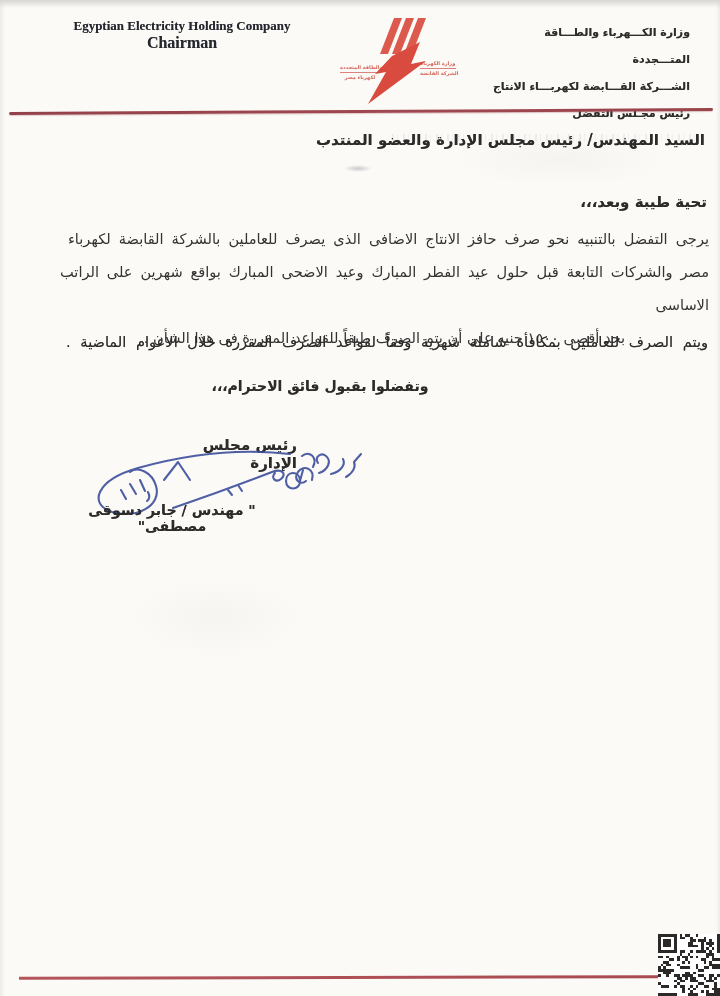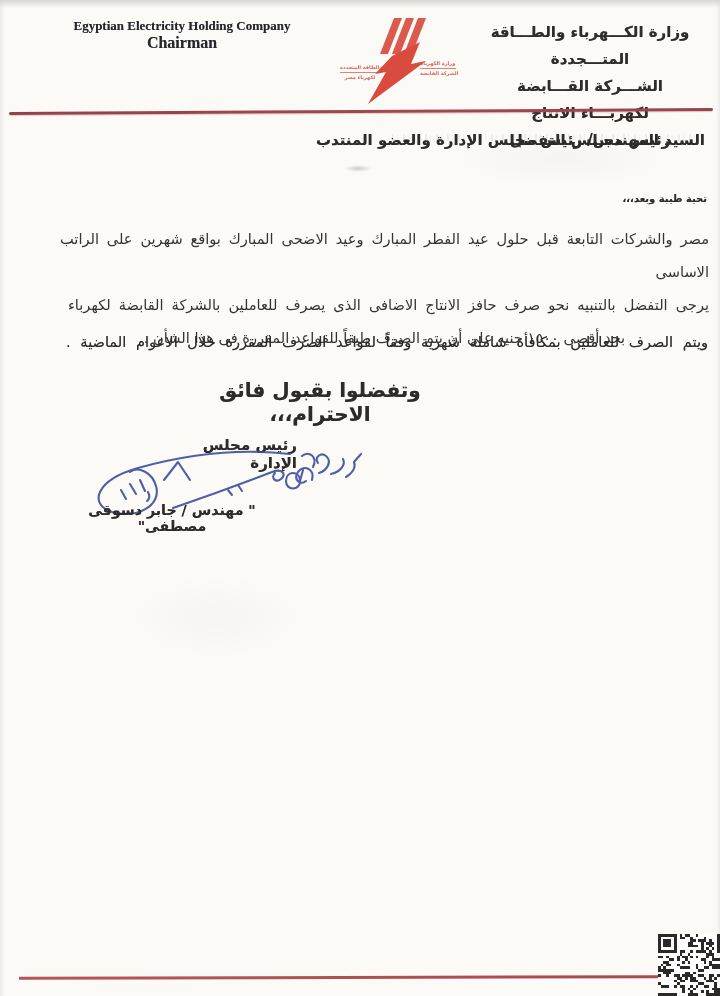--- a/index.html
+++ b/index.html
@@ -16,50 +16,50 @@
       radial-gradient(130px 60px at 30% 62%, rgba(150,145,140,.05), rgba(0,0,0,0) 70%);
   }
   .ar{text-shadow:0 0 .4px rgba(45,44,42,.55)}
   
   .lh-en{position:absolute;left:44px;top:18px;width:276px;text-align:center;
          font-family:"Liberation Serif","DejaVu Serif",serif;font-weight:bold;color:#24272d;
          text-shadow:0 0 .4px rgba(35,38,45,.5)}
   .en1{font-size:15px;letter-spacing:.2px}
   .en2{font-size:13px;margin-top:0}
   .en3{font-size:16px;}
-  .lh-ar{position:absolute;left:490px;top:19px;width:200px;text-align:center;
-         font-weight:bold;font-size:15px;line-height:27px;color:#2e2d2b}
+  .lh-ar{position:absolute;left:490px;top:19px;width:200px;
+         font-weight:bold;font-size:11px;line-height:27px;color:#2e2d2b}
   .logo{position:absolute;left:340px;top:8px;width:116px;height:98px}
   .logo svg{position:absolute;inset:0}
   .logo-txt{position:absolute;font-size:5px;line-height:7px;color:#cf4a3e;font-weight:bold;
             text-align:center;white-space:nowrap;opacity:.85}
   .logo-txt .rule{height:1px;background:#cf4a3e;margin:1px 0;opacity:.8}
   .lt-right{right:0;top:52px;width:36px}
   .lt-left{left:0;top:56px;width:40px}
   
   .divider{position:absolute;top:110px;left:9px;right:7px;height:3.2px;border-radius:2px;
            background:linear-gradient(90deg,#93414a,#a04850 55%,#9a444b);
            transform:rotate(-.33deg);box-shadow:0 1px 1px rgba(150,60,70,.25)}
   .bleed{position:absolute;top:134px;left:392px;width:306px;height:7px;opacity:.45;
          background:repeating-linear-gradient(90deg,rgba(95,95,105,.20) 0 2px,rgba(0,0,0,0) 2px 5px,rgba(95,95,105,.13) 5px 6px,rgba(0,0,0,0) 6px 11px);
          filter:blur(.6px)}
   .smudge{position:absolute;top:165px;left:344px;width:28px;height:7px;filter:blur(.5px);
           background:radial-gradient(closest-side,rgba(80,80,92,.28),rgba(0,0,0,0))}
   .bottom-line{position:absolute;top:976px;left:19px;width:642px;height:2.6px;
                background:linear-gradient(90deg,#b3555b,#a94a50);transform:rotate(-.15deg)}
   
   .addressee{position:absolute;top:131px;right:15px;font-weight:bold;font-size:15px}
-  .greeting{position:absolute;top:193px;right:13px;font-weight:bold;font-size:10px}
+  .greeting{position:absolute;top:193px;right:13px;font-weight:bold;font-size:15px}
   .para{position:absolute;top:222px;right:11px;left:60px;font-size:14.6px;line-height:33px;color:#343332}
   .jl{text-align:justify;text-align-last:justify}
   .l1{padding-left:8px}
   .l3{text-align:center}
   .boldnote{position:absolute;top:333px;right:12px;left:66px;font-weight:normal;font-size:14.6px;
             text-align:justify;text-align-last:justify}
-  .closing{position:absolute;top:378px;left:172px;width:296px;text-align:center;font-weight:bold;font-size:20px}
+  .closing{position:absolute;top:378px;left:172px;width:296px;text-align:center;font-weight:bold;font-size:14px}
   
   .sig-title{position:absolute;top:436px;left:163px;width:134px;text-align:right;font-weight:bold;font-size:15px}
   .sig-svg{position:absolute;left:78px;top:428px;width:300px;height:100px}
   .sig-name{position:absolute;top:502px;left:80px;width:184px;text-align:center;font-weight:bold;font-size:14.2px}
   
   .qr{position:absolute;left:658px;top:934px;width:78px;height:78px}
   .qr svg{width:100%;height:100%}
 </style>
 </head>
 <body>
@@ -102,22 +102,22 @@
 
   <div class="divider"></div>
   <div class="bleed"></div>
   <div class="smudge"></div>
 
   <main dir="rtl">
     <div class="addressee ar">السيد المهندس/ رئيس مجلس الإدارة والعضو المنتدب</div>
     <div class="greeting ar">تحية طيبة وبعد،،،</div>
 
     <div class="para">
+      <div class="jl l1">يرجى التفضل بالتنبيه نحو صرف حافز الانتاج الاضافى الذى يصرف للعاملين بالشركة القابضة لكهرباء</div>
       <div class="jl">مصر والشركات التابعة قبل حلول عيد الفطر المبارك وعيد الاضحى المبارك بواقع شهرين على الراتب الاساسى</div>
-      <div class="jl l1">يرجى التفضل بالتنبيه نحو صرف حافز الانتاج الاضافى الذى يصرف للعاملين بالشركة القابضة لكهرباء</div>
       <div class="l3">بحد أقصى ١٥٠٠ جنيه على أن يتم الصرف طبقاً للقواعد المقررة فى هذا الشأن .</div>
     </div>
 
     <div class="boldnote ar">ويتم الصرف للعاملين بمكافأة شاملة شهرية وفقاً لقواعد الصرف المقررة خلال الاعوام الماضية .</div>
     <div class="closing ar">وتفضلوا بقبول فائق الاحترام،،،</div>
   </main>
 
   <div dir="rtl">
     <div class="sig-title ar">رئيس مجلس الإدارة</div>
 

